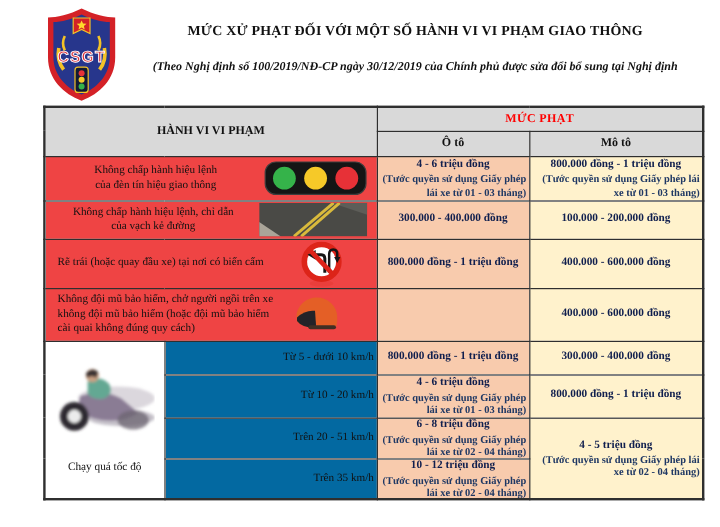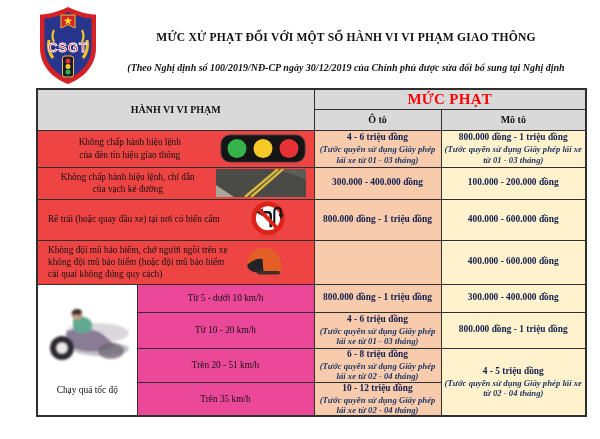--- a/index.html
+++ b/index.html
@@ -5,47 +5,47 @@
   html,body{margin:0;padding:0;}
   body{
     width:600px;height:439px;background:#ffffff;
     font-family:"Liberation Serif", serif;
     color:#111;position:relative;overflow:hidden;
   }
   .page{position:absolute;inset:0;}
 
   
   .badge{position:absolute;left:37px;top:6px;width:62px;height:79px;}
-  .titles{position:absolute;left:100px;right:8px;top:31px;text-align:center;}
+  .titles{position:absolute;left:100px;right:8px;top:19px;text-align:center;}
   .doc-title{font-size:11.6px;font-weight:bold;letter-spacing:.2px;white-space:nowrap;}
   .doc-subtitle{font-size:10px;font-weight:bold;font-style:italic;line-height:11.5px;margin-top:18px;}
 
   
   table.tbl{
     position:absolute;left:36px;top:88px;width:549px;height:320px;
     border-collapse:collapse;table-layout:fixed;
     border:2px solid #2f2f2f;
   }
   .tbl th,.tbl td{border:1px solid #2f2f2f;padding:0 2px;vertical-align:middle;overflow:hidden;}
   .tbl th{background:#d9d9d9;font-size:10px;font-weight:bold;text-align:center;}
-  th.penalty-head{color:#ff0000;font-size:15px;letter-spacing:.3px;}
+  th.penalty-head{color:#ff0000;font-size:10px;letter-spacing:.3px;}
   td.car{background:#f8cbad;text-align:center;}
   td.moto{background:#fff2cc;text-align:center;}
   td.bhv{background:#ef4444;}
 
   .amt{font-size:9.4px;font-weight:bold;color:#101f4e;line-height:1.2;}
-  .note{font-size:8.7px;font-style:italic;font-weight:600;color:#1f3864;line-height:1.18;margin-top:1px;}
+  .note{font-size:8.7px;font-weight:600;color:#1f3864;line-height:1.18;margin-top:1px;text-align:right;}
 
   .bhv-flex{display:flex;align-items:center;justify-content:space-between;padding:1px 4px;}
   .bhv-text{font-size:9.3px;line-height:1.3;white-space:pre-line;}
   .bhv-text.center{flex:1;text-align:center;}
   .bhv-text.left{flex:1;text-align:left;padding-left:4px;}
   .bhv-icon{flex:0 0 auto;margin-left:4px;margin-right:2px;display:flex;align-items:center;}
 
-  td.speed-range{background:#ec4899;text-align:center;font-size:9.3px;margin-left:45px;}
+  td.speed-range{background:#0369a1;text-align:right;font-size:9.3px;margin-left:45px;}
   td.speed-cat{background:#fff;text-align:center;}
   .cat-wrap{display:flex;flex-direction:column;align-items:center;justify-content:center;}
   .cat-label{font-size:9.4px;margin-top:18px;}
 </style>
 </head>
 <body>
 
 <div class="page">
 
   <svg class="badge" viewBox="0 0 62 79">

